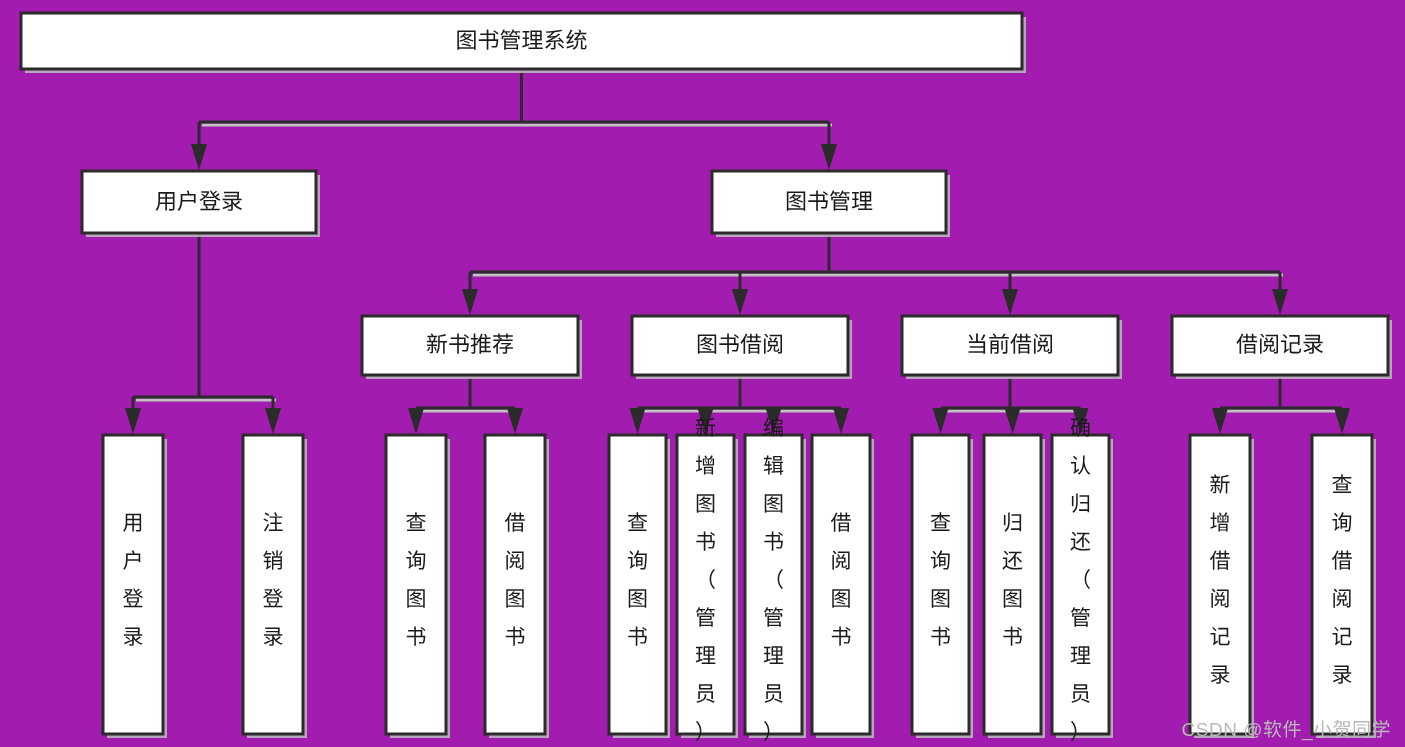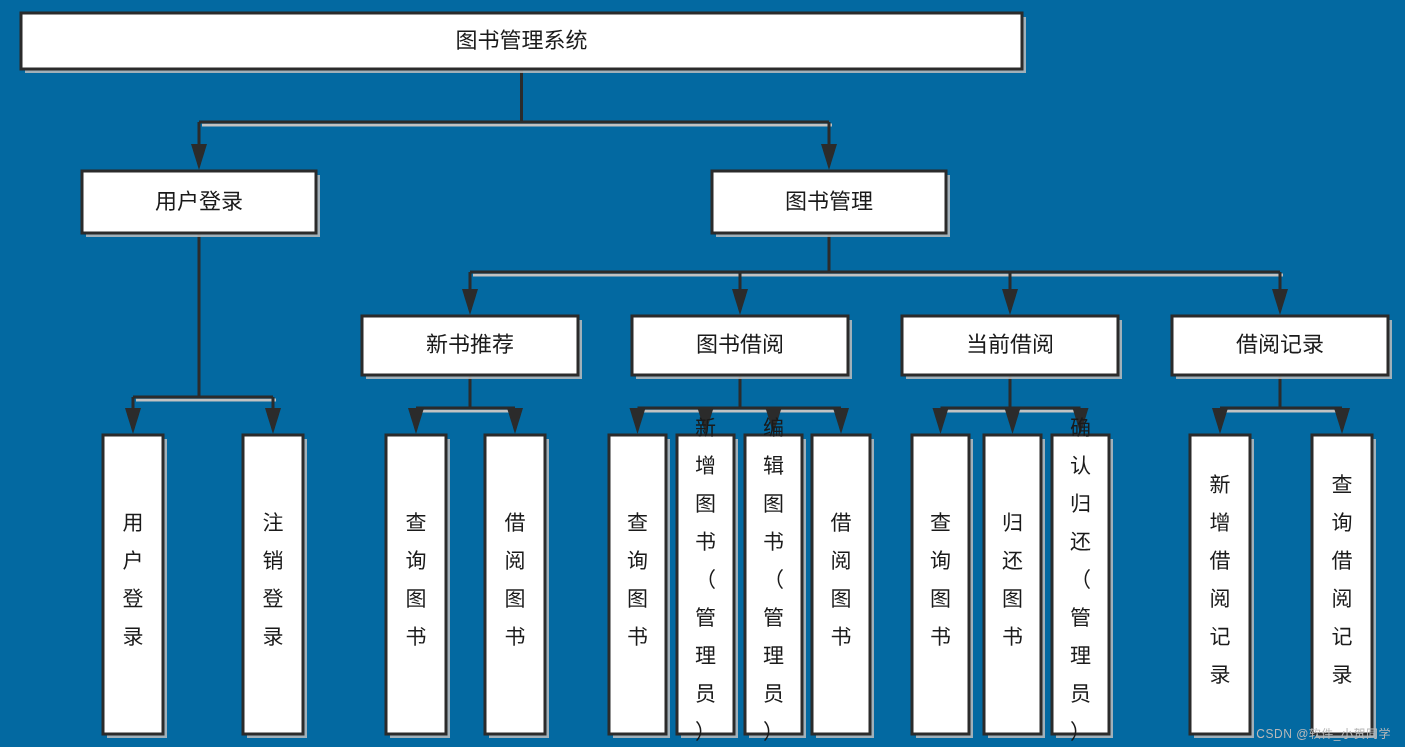--- a/index.html
+++ b/index.html
@@ -11,21 +11,21 @@
   body {
     width: 1405px;
     height: 747px;
     font-family: "Liberation Sans", "DejaVu Sans", sans-serif;
     overflow: hidden;
   }
   #diagram-root {
     position: relative;
     width: 1405px;
     height: 747px;
-    background: #0369a1;
+    background: #a21caf;
   }
   svg.diagram-canvas {
     position: absolute;
     left: 0;
     top: 0;
     width: 1405px;
     height: 747px;
     display: block;
   }
   .node-box {
@@ -65,21 +65,21 @@
   }
   .arrow-head {
     fill: #2b2b2b;
     stroke: none;
   }
   .watermark {
     position: absolute;
     right: 14px;
     bottom: 6px;
     color: #b9b9b9;
-    font-size: 12px;
+    font-size: 19px;
     font-family: "Liberation Sans", "DejaVu Sans", sans-serif;
     letter-spacing: 0.5px;
     user-select: none;
     pointer-events: none;
   }
 </style>
 </head>
 <body>
 
 <div id="diagram-root">

